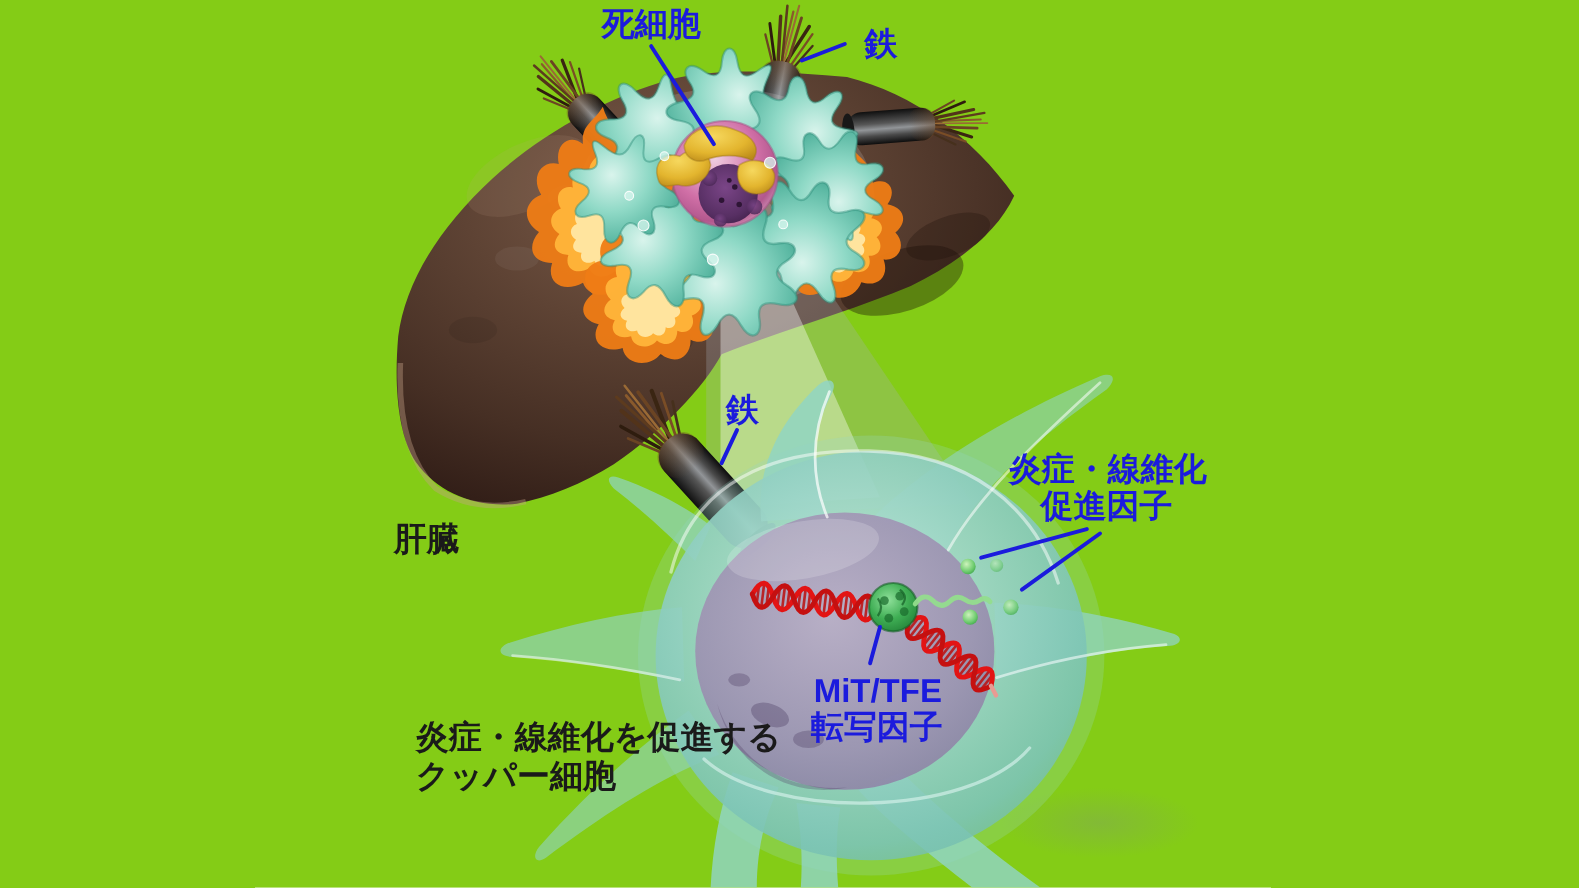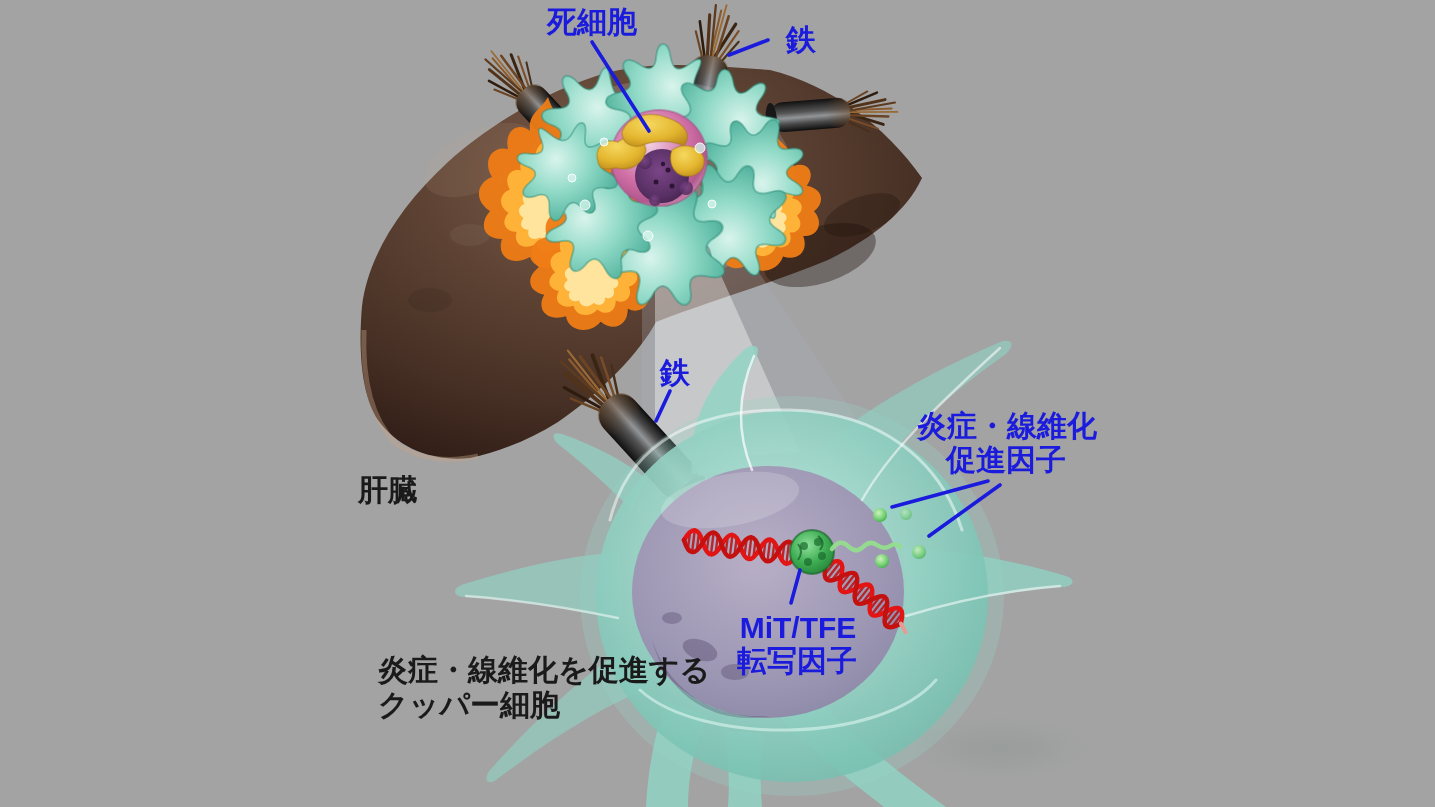--- a/index.html
+++ b/index.html
@@ -1,16 +1,16 @@
 <!DOCTYPE html>
 <html><head>
 <meta charset="utf-8">
 <style>
   html,body{margin:0;padding:0;background:#ffffff;}
-  .stage{position:relative;width:1435px;height:807px;background:#a3a3a3;overflow:hidden;
+  .stage{position:relative;width:1435px;height:807px;background:#84cc16;overflow:hidden;
          font-family:"Liberation Sans","DejaVu Sans",sans-serif;}
   svg{position:absolute;inset:0;}
   text{font-family:"Liberation Sans","DejaVu Sans",sans-serif;font-weight:600;}
   .lbl-blue{fill:#1b1bdd;font-size:30px;}
   .lbl-black{fill:#1a1a1a;font-size:30px;}
   .leader{stroke:#1b1bdd;stroke-width:3.6;stroke-linecap:round;fill:none;}
 </style>
 </head>
 <body>
 

